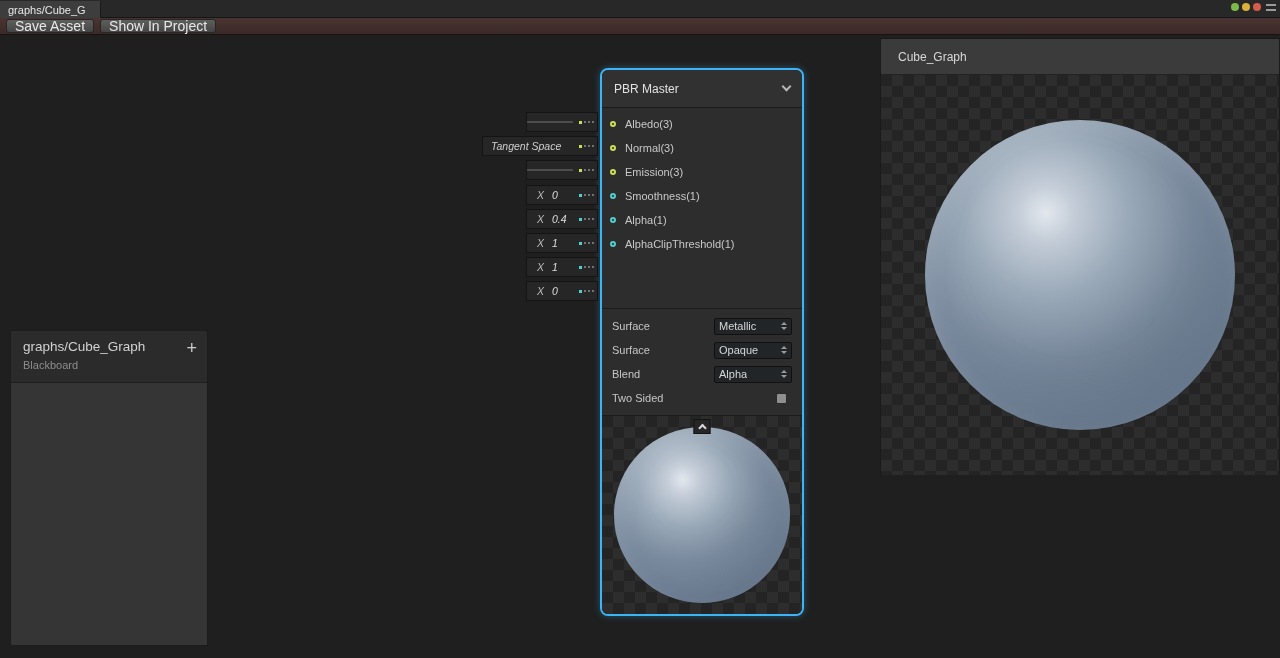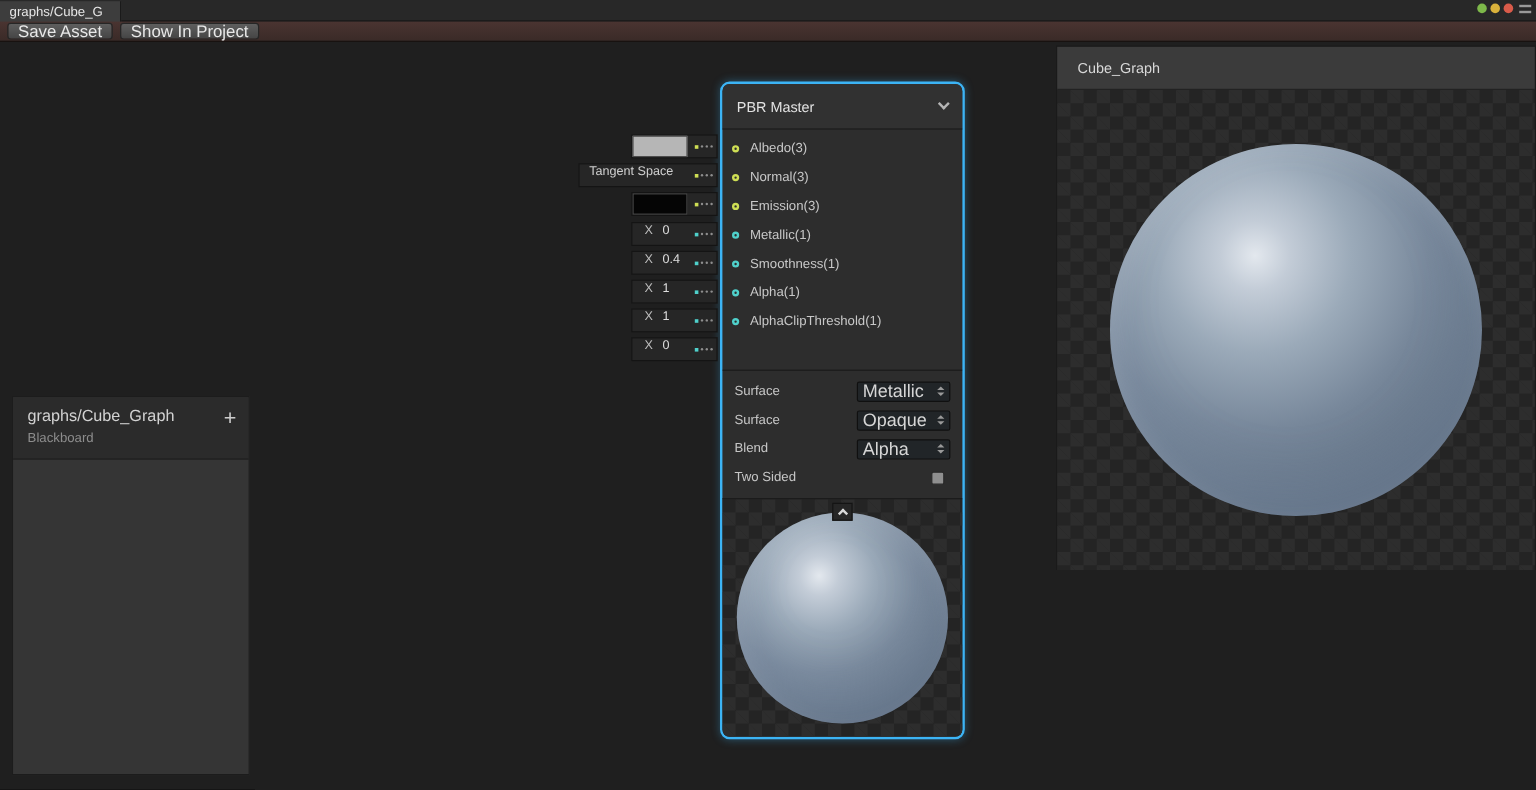--- a/index.html
+++ b/index.html
@@ -63,34 +63,34 @@
   .m-title{font-size:12px;color:#e2e2e2;}
   .chev-down{width:7px;height:7px;border-right:2px solid #b5b5b5;border-bottom:2px solid #b5b5b5;transform:rotate(45deg);margin-top:-4px;}
   .ports{padding:4px 0;flex:0 0 200px;}
   .port-row{height:24px;display:flex;align-items:center;padding-left:8px;}
   .pc{width:6px;height:6px;border:2px solid #888;border-radius:50%;background:#2d2d2d;margin-right:9px;flex:0 0 auto;}
   .port-label{font-size:11px;color:#c8c8c8;white-space:nowrap;}
   .settings{border-top:1px solid #1b1b1b;padding:5px 10px;flex:0 0 107px;}
   .set-row{height:24px;display:flex;align-items:center;justify-content:space-between;}
   .set-label{font-size:11px;color:#c6c6c6;}
   .dropdown{width:78px;height:17px;background:#212528;border:1px solid #101010;border-radius:2px;display:flex;align-items:center;justify-content:space-between;padding:0 4px;}
-  .dd-val{font-size:15px;color:#d6d6d6;}
+  .dd-val{font-size:11px;color:#d6d6d6;}
   .dd-arrows{display:flex;flex-direction:column;gap:2px;}
   .tri{width:0;height:0;border-left:3px solid transparent;border-right:3px solid transparent;}
   .tri.up{border-bottom:3px solid #9a9a9a;}
   .tri.down{border-top:3px solid #9a9a9a;}
   .checkbox{width:11px;height:11px;background:#8f8f8f;border:1px solid #2a2a2a;border-radius:2px;margin-right:5px;}
   .m-preview{flex:1;position:relative;border-top:1px solid #1b1b1b;}
   .collapse-btn{position:absolute;left:50%;top:3px;transform:translateX(-50%);width:17px;height:15px;background:#262626;border:1px solid #141414;display:flex;align-items:center;justify-content:center;z-index:2;}
   .chev-up{width:6px;height:6px;border-right:2px solid #d8d8d8;border-bottom:2px solid #d8d8d8;transform:rotate(-135deg);margin-top:3px;}
   .node-sphere{position:absolute;left:50%;top:50%;transform:translate(-50%,-50%);width:176px;height:176px;}
 
   
   .stub{position:absolute;height:20px;background:#262626;border:1px solid #141414;display:flex;align-items:stretch;}
-  .stub .content{flex:1;display:flex;overflow:hidden;}
+  .stub .content{flex:1;display:flex;align-items:center;overflow:hidden;font-style:italic;}
   .stub-text{font-size:10.5px;color:#cfcfcf;padding-left:8px;white-space:nowrap;}
   .stub-x{font-size:10.5px;color:#bdbdbd;padding-left:10px;}
   .stub-val{font-size:10.5px;color:#dedede;padding-left:8px;}
   .swatch{flex:1;margin:0;border:1px solid #4d4d4d;}
   .conn{flex:0 0 24px;display:flex;align-items:center;justify-content:flex-end;gap:2px;padding-right:3px;}
   .conn .sq{width:3px;height:3px;background:#4fd0cb;}
   .conn .d{width:2px;height:2px;border-radius:50%;background:#8e8e8e;}
 
   
   .blackboard{position:absolute;left:10px;top:330px;width:198px;height:316px;border:1px solid #1c1c1c;background:#353535;display:flex;flex-direction:column;}
@@ -144,24 +144,20 @@
         <span class="pc" style="border-color: rgb(206, 222, 84);"></span>
         <span class="port-label">Albedo(3)</span>
       </div>
       <div class="port-row">
         <span class="pc" style="border-color: rgb(206, 222, 84);"></span>
         <span class="port-label">Normal(3)</span>
       </div>
       <div class="port-row">
         <span class="pc" style="border-color: rgb(206, 222, 84);"></span>
         <span class="port-label">Emission(3)</span>
-      </div>
-      <div class="port-row">
-        <span class="pc" style="border-color: rgb(79, 208, 203);"></span>
-        <span class="port-label">Metallic(1)</span>
       </div>
       <div class="port-row">
         <span class="pc" style="border-color: rgb(79, 208, 203);"></span>
         <span class="port-label">Smoothness(1)</span>
       </div>
       <div class="port-row">
         <span class="pc" style="border-color: rgb(79, 208, 203);"></span>
         <span class="port-label">Alpha(1)</span>
       </div>
       <div class="port-row">

